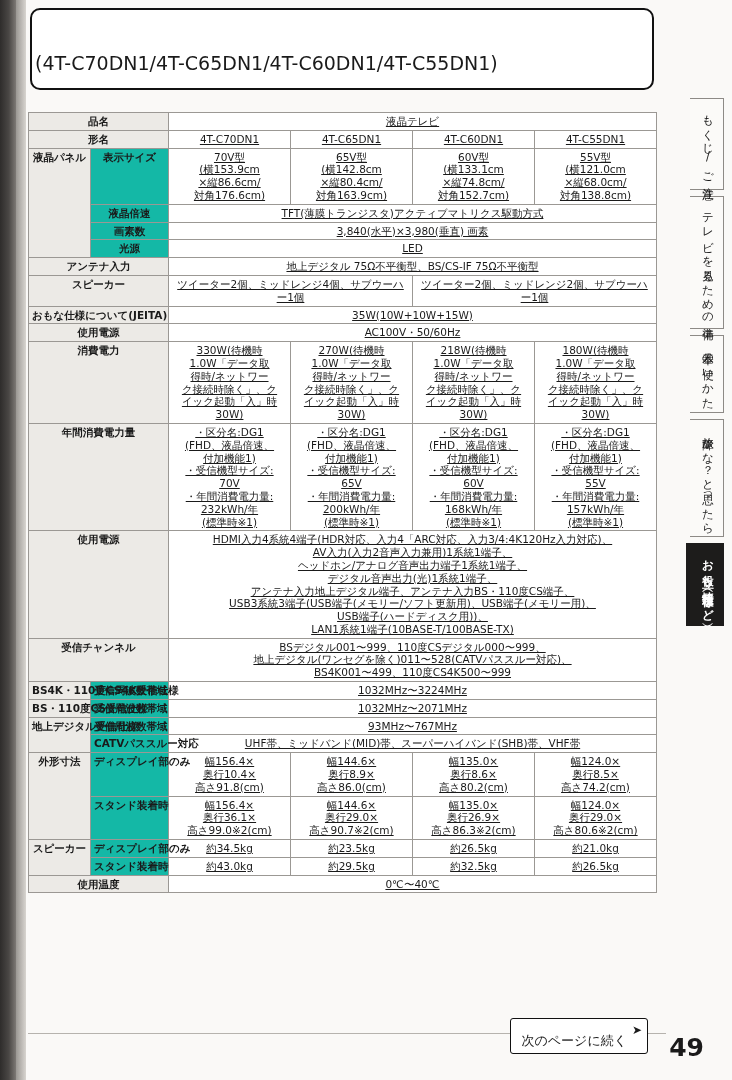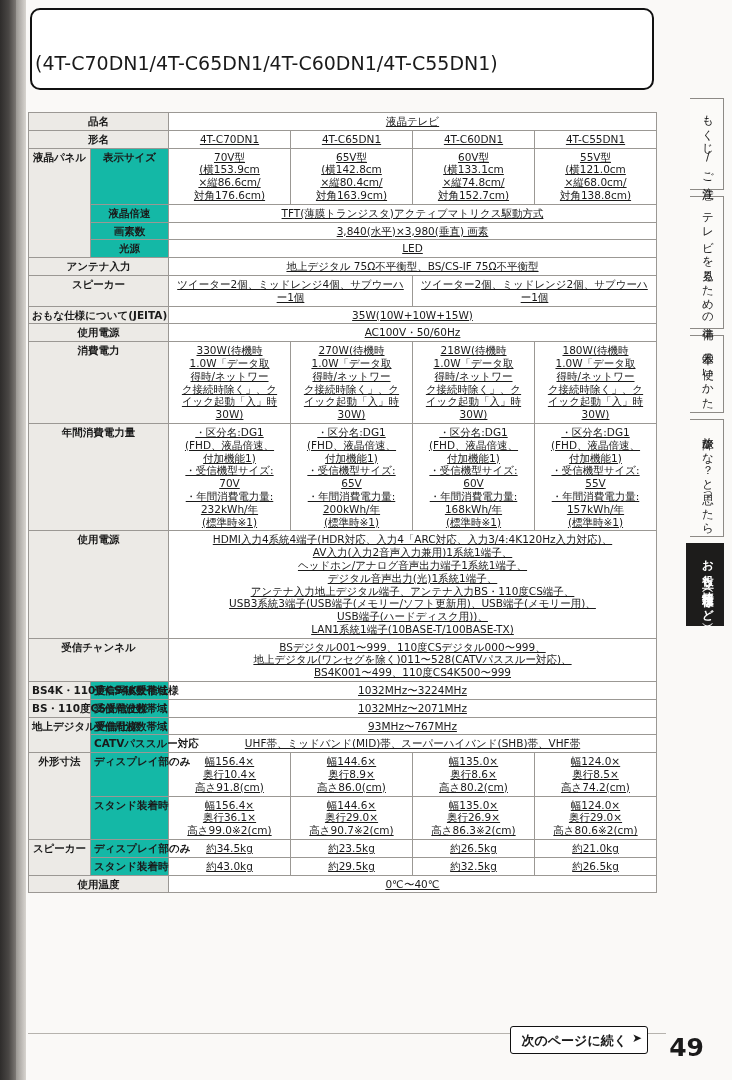--- a/index.html
+++ b/index.html
@@ -82,23 +82,23 @@
   .c1{width:62px;}
   .c2{width:78px;}
   .c3{width:122px;}
   .c4{width:122px;}
   .c5{width:122px;}
   .c6{width:122px;}
   .nb{white-space:pre-line;text-decoration:underline;}
   
   .footer-note{
     position:absolute;right:84px;bottom:26px;
-    font-size:13px;font-weight:bold;
+    font-size:13px;font-weight:normal;
     border:1.5px solid #111;border-radius:3px;
-    padding:5px 20px 3px 10px;background:#fff;
+    padding:13px 20px 3px 10px;background:#fff;
   }
   .footer-note .arrow{
     position:absolute;right:5px;top:4px;
     font-size:12px;
   }
   .pagenum{
     position:absolute;right:28px;bottom:18px;
     font-size:25px;font-weight:bold;margin-top:13px;
   }
   .bottom-rule{

